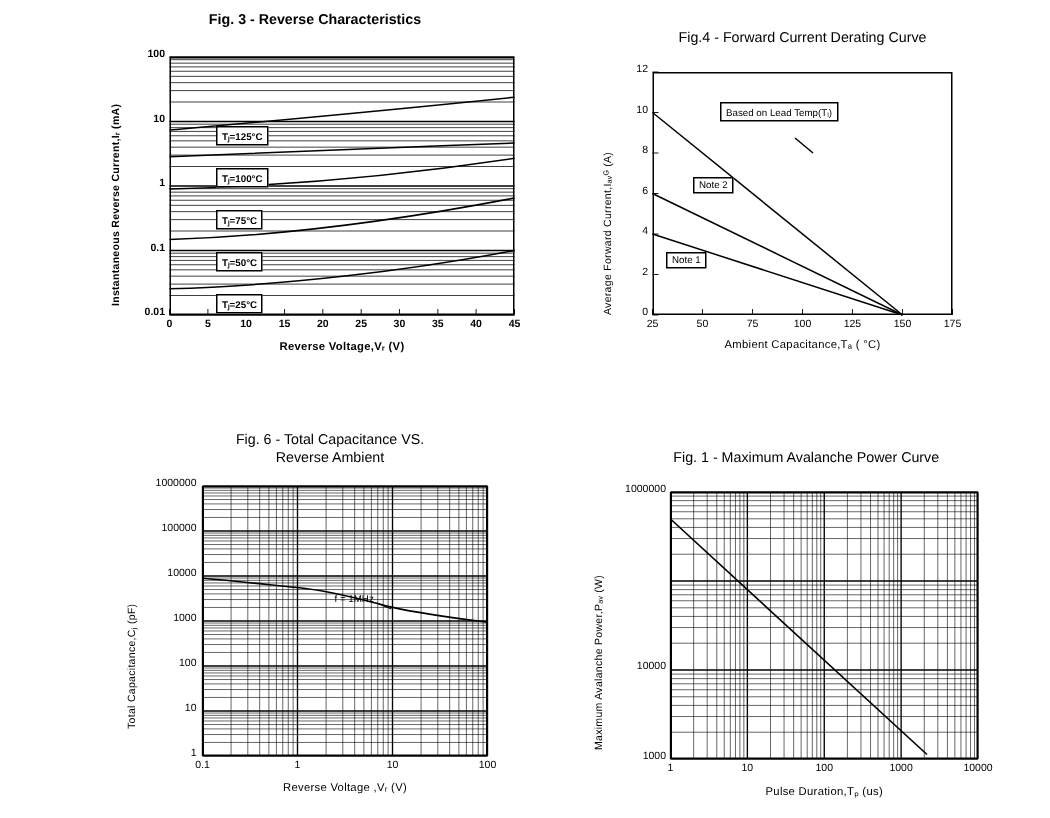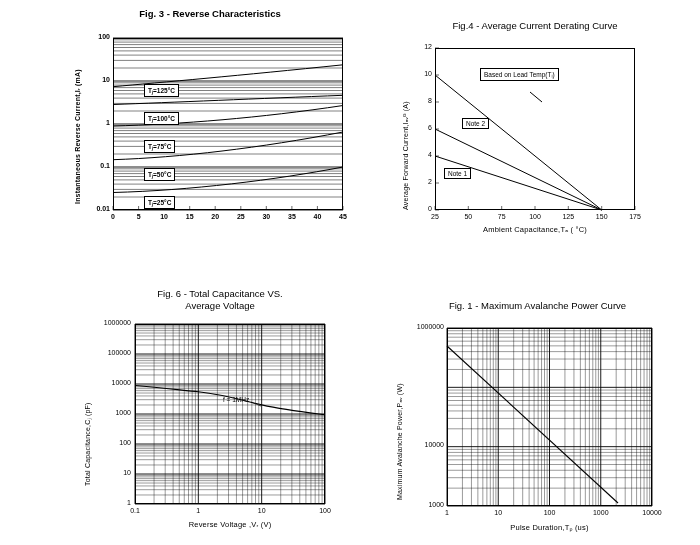--- a/index.html
+++ b/index.html
@@ -106,32 +106,33 @@
     <div class="xtick" style="left:68.6px;top:181px;width:20px;">5</div>
     <div class="xtick" style="left:94.1px;top:181px;width:20px;">10</div>
     <div class="xtick" style="left:119.7px;top:181px;width:20px;">15</div>
     <div class="xtick" style="left:145.2px;top:181px;width:20px;">20</div>
     <div class="xtick" style="left:170.8px;top:181px;width:20px;">25</div>
     <div class="xtick" style="left:196.3px;top:181px;width:20px;">30</div>
     <div class="xtick" style="left:221.9px;top:181px;width:20px;">35</div>
     <div class="xtick" style="left:247.4px;top:181px;width:20px;">40</div>
     <div class="xtick" style="left:273px;top:181px;width:20px;">45</div>
 
+    <div class="xtitle" style="left:53px;top:194px;width:230px;">Reverse Voltage,Vᵣ (V)</div>
     <div class="ytitle" style="left:14px;top:172px;">Instantaneous Reverse Current,Iᵣ (mA)</div>
 
     <div class="annbox" style="left:84px;top:52px;">Tⱼ=125°C</div>
     <div class="annbox" style="left:84px;top:80px;">Tⱼ=100°C</div>
     <div class="annbox" style="left:84px;top:108px;">Tⱼ=75°C</div>
     <div class="annbox" style="left:84px;top:136px;">Tⱼ=50°C</div>
     <div class="annbox" style="left:84px;top:164px;">Tⱼ=25°C</div>
   </div>
 </div>
 
 <div class="panel" style="left:390px;top:20px;width:290px;height:230px;">
-  <div class="title" style="width:290px;">Fig.4 - Average Current Derating Curve</div>
+  <div class="title" style="width:290px;">Fig.4 - Forward Current Derating Curve</div>
 
   <div class="plotwrap" style="position:absolute;left:0;top:22px;width:290px;height:200px;">
     <div class="axisbox" style="left:45px;top:6px;width:200px;height:162px;"></div>
 
     <svg width="290" height="200">
 
       <g stroke="#000" stroke-width="0.6" fill="none">
         <line x1="45" y1="164" x2="45" y2="168"></line>
         <line x1="78.3" y1="164" x2="78.3" y2="168"></line>
         <line x1="111.7" y1="164" x2="111.7" y2="168"></line>
@@ -180,21 +181,21 @@
     <div class="ytitle" style="left:12px;top:168px;">Average Forward Current,Iₐᵥᴳ (A)</div>
 
     <div class="annbox" style="left:90px;top:26px;">Based on Lead Temp(Tₗ)</div>
     <div class="annbox" style="left:72px;top:76px;">Note 2</div>
     <div class="annbox" style="left:54px;top:126px;">Note 1</div>
   </div>
 </div>
 
 <div class="panel" style="left:75px;top:288px;width:290px;height:250px;">
   <div class="title" style="width:290px;">Fig. 6 - Total Capacitance VS.</div>
-  <div class="title" style="width:290px;">Average Voltage</div>
+  <div class="title" style="width:290px;">Reverse Ambient</div>
 
   <div class="plotwrap" style="position:absolute;left:0;top:30px;width:290px;height:215px;">
     <div class="axisbox" style="left:60px;top:6px;width:190px;height:180px;"></div>
 
     <svg width="290" height="215">
 
       <g stroke="#000" stroke-width="0.4" fill="none">
         <line x1="60" y1="176.97" x2="250" y2="176.97"></line>
           <line x1="60" y1="171.69" x2="250" y2="171.69"></line>
           <line x1="60" y1="167.94" x2="250" y2="167.94"></line>

